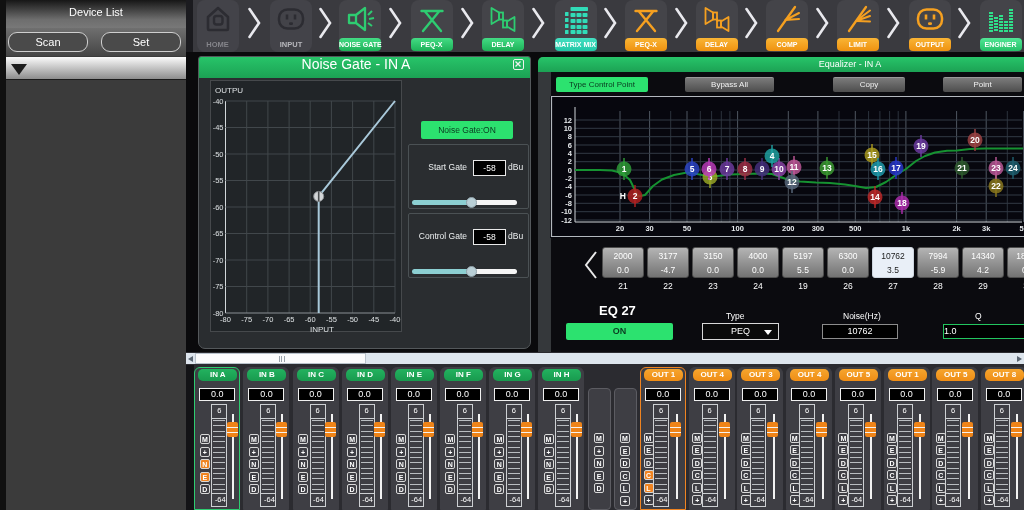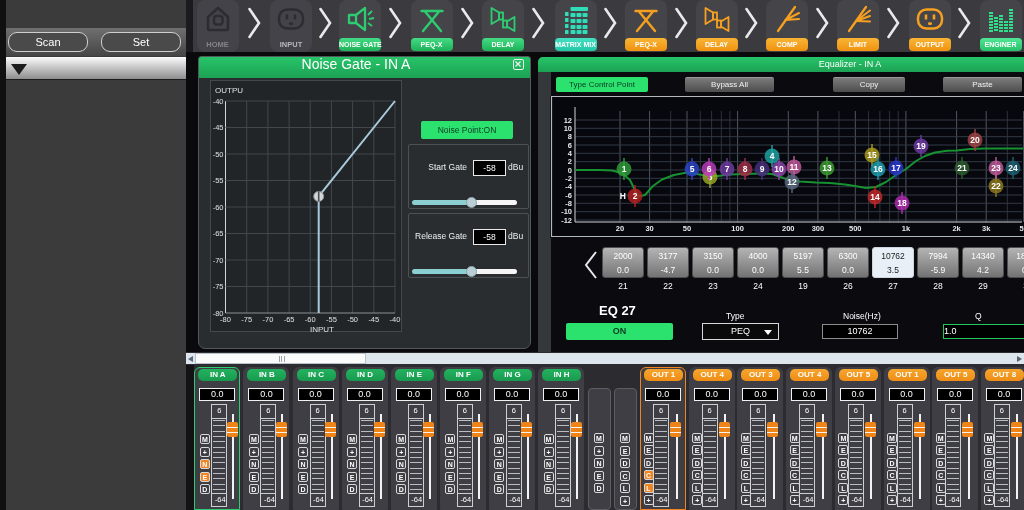--- a/index.html
+++ b/index.html
@@ -1,19 +1,20 @@
 <!DOCTYPE html>
 <html><head><meta charset="utf-8"><style>
 *{margin:0;padding:0;box-sizing:border-box;font-family:"Liberation Sans",sans-serif;}
 body{width:1024px;height:510px;overflow:hidden;background:#0a0a0c;position:relative;}
 .abs{position:absolute;}
 </style></head>
 <body>
 <div class="abs" style="left:0;top:0;width:186px;height:510px;background:#3b3b3b;">
 <div class="abs" style="left:0;top:0;width:6px;height:510px;background:#101010;"></div>
+<div class="abs" style="left:6px;top:0;width:180px;height:28px;background:linear-gradient(#161616,#6e6e6e 70%,#787878);color:#fff;font-size:11px;text-align:center;line-height:24px;">Device List</div>
 <div class="abs" style="left:6px;top:28px;width:180px;height:28px;background:linear-gradient(#6f6f6f,#454545);"></div>
 <div class="abs" style="left:8px;top:32px;width:80px;height:20px;background:#4a4a4a;border:1px solid #cfcfcf;border-radius:9px;color:#fff;font-size:11px;text-align:center;line-height:18px;">Scan</div>
 <div class="abs" style="left:101px;top:32px;width:80px;height:20px;background:#4a4a4a;border:1px solid #cfcfcf;border-radius:9px;color:#fff;font-size:11px;text-align:center;line-height:18px;">Set</div>
 <div class="abs" style="left:6px;top:57px;width:180px;height:23px;background:linear-gradient(#fbfbfb,#8d8d8d);border-bottom:1px solid #1a1a1a;">
 <div class="abs" style="left:5px;top:7px;width:0;height:0;border-left:8px solid transparent;border-right:8px solid transparent;border-top:11px solid #1c1c1c;"></div>
 </div>
 </div>
 <div class="abs" style="left:193px;top:0;width:831px;height:52px;background:#3a3a3f;"></div>
 <div class="abs" style="left:186px;top:0;width:7px;height:52px;background:#1b1b1f;"></div>
 <div class="abs" style="left:196.5px;top:0;width:42px;height:52px;background:#434349;border-radius:8px;"></div>
@@ -218,44 +219,44 @@
       <text x="121.4" y="242" fill="#dde1e3" font-size="7.5" text-anchor="middle">-55</text>
       <text x="142.6" y="242" fill="#dde1e3" font-size="7.5" text-anchor="middle">-50</text>
       <text x="163.8" y="242" fill="#dde1e3" font-size="7.5" text-anchor="middle">-45</text>
       <text x="185.0" y="242" fill="#dde1e3" font-size="7.5" text-anchor="middle">-40</text>
       <text x="100" y="252" fill="#dde1e3" font-size="8">INPUT</text>
       <text x="5" y="13" fill="#dde1e3" font-size="8">OUTPU</text>
       <polyline points="108.7,233 108.7,116.4 185.0,21" fill="none" stroke="#a9c9da" stroke-width="2"></polyline>
       <circle cx="108.7" cy="116.4" r="5" fill="#d3d6d8" stroke="#8b8f92" stroke-width="1"></circle>
       <line x1="108.7" y1="111.4" x2="108.7" y2="121.4" stroke="#4a4e50" stroke-width="1.6"></line>
     </svg>
-<div class="abs" style="left:222px;top:64px;width:92px;height:18px;background:#2ce26f;border-radius:2px;color:#0b3a20;font-size:8.5px;text-align:center;line-height:18px;">Noise Point:ON</div>
+<div class="abs" style="left:222px;top:64px;width:92px;height:18px;background:#2ce26f;border-radius:2px;color:#0b3a20;font-size:8.5px;text-align:center;line-height:18px;">Noise Gate:ON</div>
 <div class="abs" style="left:209px;top:87px;width:121px;height:65px;border:1px solid #4b5154;border-radius:2px;"></div>
 <div class="abs" style="left:212px;top:105px;width:56px;color:#eceff0;font-size:8.5px;text-align:right;">Start Gate</div>
 <div class="abs" style="left:274px;top:103px;width:33px;height:16px;background:#000;border:1px solid #e9e9e9;color:#fff;font-size:8.5px;text-align:center;line-height:14px;">-58</div>
 <div class="abs" style="left:309px;top:105px;color:#eceff0;font-size:8.5px;">dBu</div>
 <div class="abs" style="left:213px;top:143px;width:105px;height:5px;border-radius:2.5px;background:linear-gradient(90deg,#8ccfd2 0,#8ccfd2 59px,#f5f5f5 59px);"></div>
 <div class="abs" style="left:266.5px;top:140px;width:11px;height:11px;border-radius:50%;background:#b9cfd6;border:1px solid #8fa0a8;"></div>
 <div class="abs" style="left:209px;top:156px;width:121px;height:65px;border:1px solid #4b5154;border-radius:2px;"></div>
-<div class="abs" style="left:212px;top:174px;width:56px;color:#eceff0;font-size:8.5px;text-align:right;">Release Gate</div>
+<div class="abs" style="left:212px;top:174px;width:56px;color:#eceff0;font-size:8.5px;text-align:right;">Control Gate</div>
 <div class="abs" style="left:274px;top:172px;width:33px;height:16px;background:#000;border:1px solid #e9e9e9;color:#fff;font-size:8.5px;text-align:center;line-height:14px;">-58</div>
 <div class="abs" style="left:309px;top:174px;color:#eceff0;font-size:8.5px;">dBu</div>
 <div class="abs" style="left:213px;top:212px;width:105px;height:5px;border-radius:2.5px;background:linear-gradient(90deg,#8ccfd2 0,#8ccfd2 59px,#f5f5f5 59px);"></div>
 <div class="abs" style="left:266.5px;top:209px;width:11px;height:11px;border-radius:50%;background:#b9cfd6;border:1px solid #8fa0a8;"></div>
 </div>
 <div class="abs" style="left:538px;top:57px;width:486px;height:295px;background:#35383b;border-radius:5px 0 0 0;"></div>
 <div class="abs" style="left:538px;top:57px;width:570px;height:15px;background:linear-gradient(#27c469,#1ca254);border-radius:5px 0 0 0;">
     <span class="abs" style="left:312px;top:0;transform:translateX(-50%);color:#fff;font-size:9px;line-height:15px;white-space:nowrap;">Equalizer - IN A</span>
   </div>
 <div class="abs" style="left:551px;top:72px;width:473px;height:280px;background:#0b0b0f;"></div>
 <div class="abs" style="left:542px;top:58px;width:482px;height:294px;">
 <div class="abs" style="left:14px;top:19px;width:92px;height:15px;background:#2ce26f;border-radius:2px;color:#0b3a20;font-size:8px;text-align:center;line-height:15px;">Type Control Point</div>
 <div class="abs" style="left:143px;top:19px;width:89px;height:15px;background:linear-gradient(#7b7b7b,#4d4d4d);border-radius:2px;border-top:1px solid #999;color:#f2f2f2;font-size:8px;text-align:center;line-height:14px;">Bypass All</div>
 <div class="abs" style="left:291px;top:19px;width:72px;height:15px;background:linear-gradient(#7b7b7b,#4d4d4d);border-radius:2px;border-top:1px solid #999;color:#f2f2f2;font-size:8px;text-align:center;line-height:14px;">Copy</div>
-<div class="abs" style="left:401px;top:19px;width:79px;height:15px;background:linear-gradient(#7b7b7b,#4d4d4d);border-radius:2px;border-top:1px solid #999;color:#f2f2f2;font-size:8px;text-align:center;line-height:14px;">Paste</div>
+<div class="abs" style="left:401px;top:19px;width:79px;height:15px;background:linear-gradient(#7b7b7b,#4d4d4d);border-radius:2px;border-top:1px solid #999;color:#f2f2f2;font-size:8px;text-align:center;line-height:14px;">Point</div>
 <svg class="abs" style="left:8px;top:38px;" width="474" height="142" viewBox="0 0 474 142">
       <rect x="0" y="0" width="474" height="142" fill="#07070e"></rect>
       <path d="M1.5,141 L1.5,0.5 L474,0.5 M1.5,140.5 L474,140.5" fill="none" stroke="#c7ccd1" stroke-width="1.2" opacity="0.9"></path>
       <line x1="70.0" y1="15" x2="70.0" y2="126" stroke="#4f5761" stroke-width="1"></line>
       <line x1="99.6" y1="15" x2="99.6" y2="126" stroke="#4f5761" stroke-width="1"></line>
       <line x1="120.7" y1="15" x2="120.7" y2="126" stroke="#2c333d" stroke-width="1"></line>
       <line x1="137.0" y1="15" x2="137.0" y2="126" stroke="#4f5761" stroke-width="1"></line>
       <line x1="150.3" y1="15" x2="150.3" y2="126" stroke="#2c333d" stroke-width="1"></line>
       <line x1="161.6" y1="15" x2="161.6" y2="126" stroke="#2c333d" stroke-width="1"></line>
       <line x1="171.3" y1="15" x2="171.3" y2="126" stroke="#2c333d" stroke-width="1"></line>

